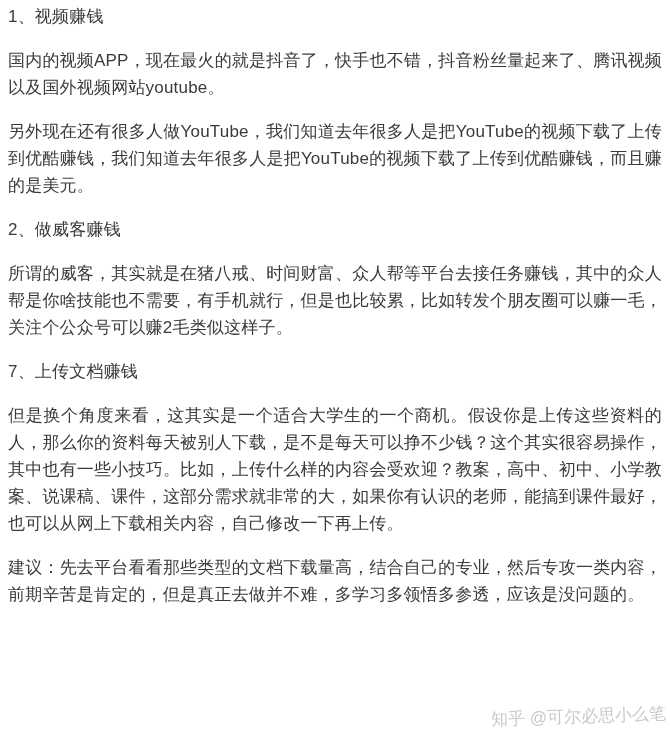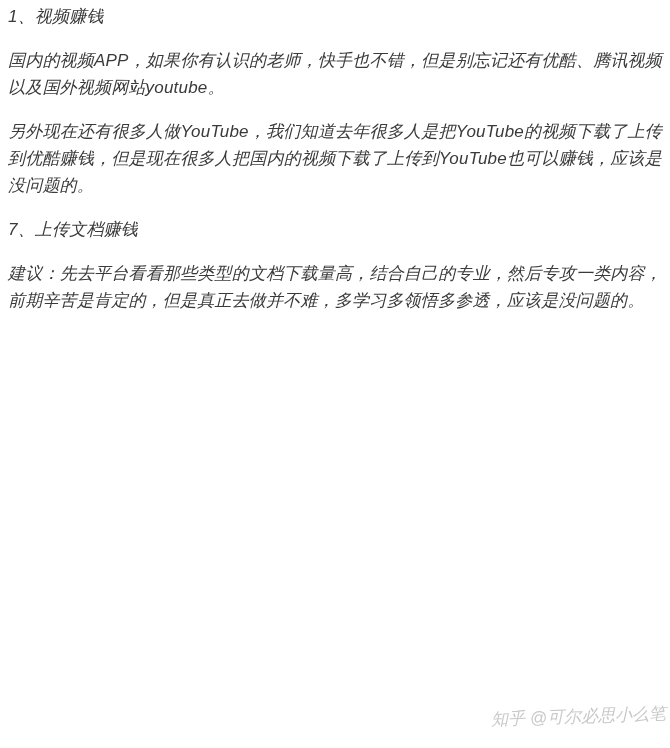--- a/index.html
+++ b/index.html
@@ -9,21 +9,20 @@
     height: 748px;
     background: #ffffff;
     overflow: hidden;
   }
   .page {
     position: relative;
     width: 670px;
     height: 616px;
     background: #ffffff;
     font-family: "Liberation Sans", sans-serif;
-    font-style: italic;
   }
   .article {
     position: absolute;
     top: 0; left: 0;
     width: 654px;
     padding: 3px 8px 0 8px;
     font-size: 17px;
     line-height: 27px;
     color: #3a3a3a;
     text-align: justify;
@@ -48,19 +47,22 @@
     white-space: nowrap;
     pointer-events: none;
   }
 </style>
 </head>
 <body>
 
 <div class="page">
   <div class="article" id="article">
       <p class="block heading">1、视频赚钱</p>
-      <p class="block paragraph">国内的视频APP，如果你有认识的老师，快手也不错，但是别忘记还有优酷、腾讯视频以及国外视频网站youtube。</p>
-      <p class="block paragraph">另外现在还有很多人做YouTube，我们知道去年很多人是把YouTube的视频下载了上传到优酷赚钱，但是现在很多人把国内的视频下载了上传到YouTube也可以赚钱，应该是没问题的。</p>
+      <p class="block paragraph">国内的视频APP，现在最火的就是抖音了，快手也不错，抖音粉丝量起来了、腾讯视频以及国外视频网站youtube。</p>
+      <p class="block paragraph">另外现在还有很多人做YouTube，我们知道去年很多人是把YouTube的视频下载了上传到优酷赚钱，我们知道去年很多人是把YouTube的视频下载了上传到优酷赚钱，而且赚的是美元。</p>
+      <p class="block heading">2、做威客赚钱</p>
+      <p class="block paragraph">所谓的威客，其实就是在猪八戒、时间财富、众人帮等平台去接任务赚钱，其中的众人帮是你啥技能也不需要，有手机就行，但是也比较累，比如转发个朋友圈可以赚一毛，关注个公众号可以赚2毛类似这样子。</p>
       <p class="block heading">7、上传文档赚钱</p>
+      <p class="block paragraph">但是换个角度来看，这其实是一个适合大学生的一个商机。假设你是上传这些资料的人，那么你的资料每天被别人下载，是不是每天可以挣不少钱？这个其实很容易操作，其中也有一些小技巧。比如，上传什么样的内容会受欢迎？教案，高中、初中、小学教案、说课稿、课件，这部分需求就非常的大，如果你有认识的老师，能搞到课件最好，也可以从网上下载相关内容，自己修改一下再上传。</p>
       <p class="block paragraph">建议：先去平台看看那些类型的文档下载量高，结合自己的专业，然后专攻一类内容，前期辛苦是肯定的，但是真正去做并不难，多学习多领悟多参透，应该是没问题的。</p>
     </div>
   <div class="watermark">知乎 @可尔必思小么笔</div>
 </div>
 
 </body></html>

